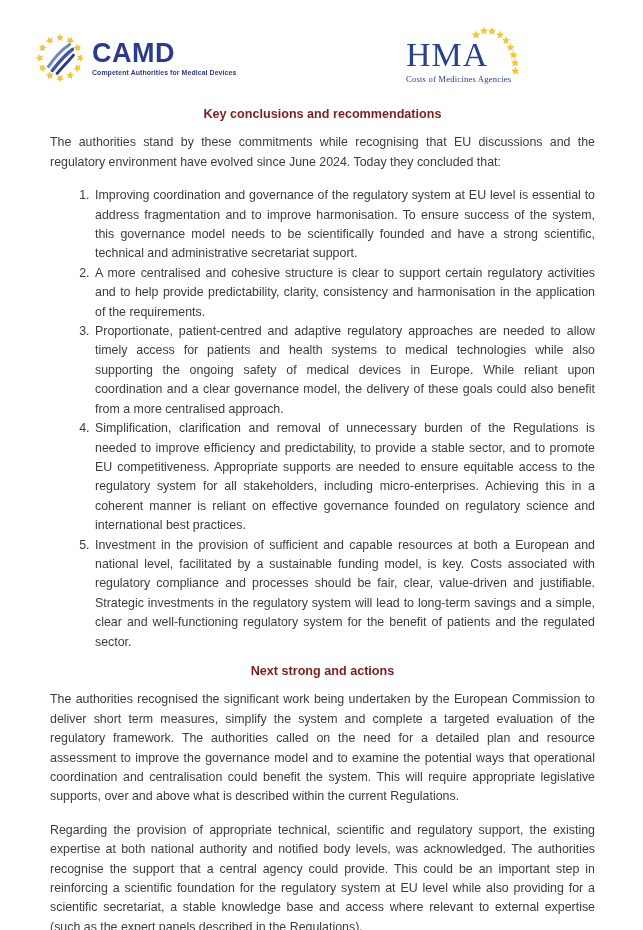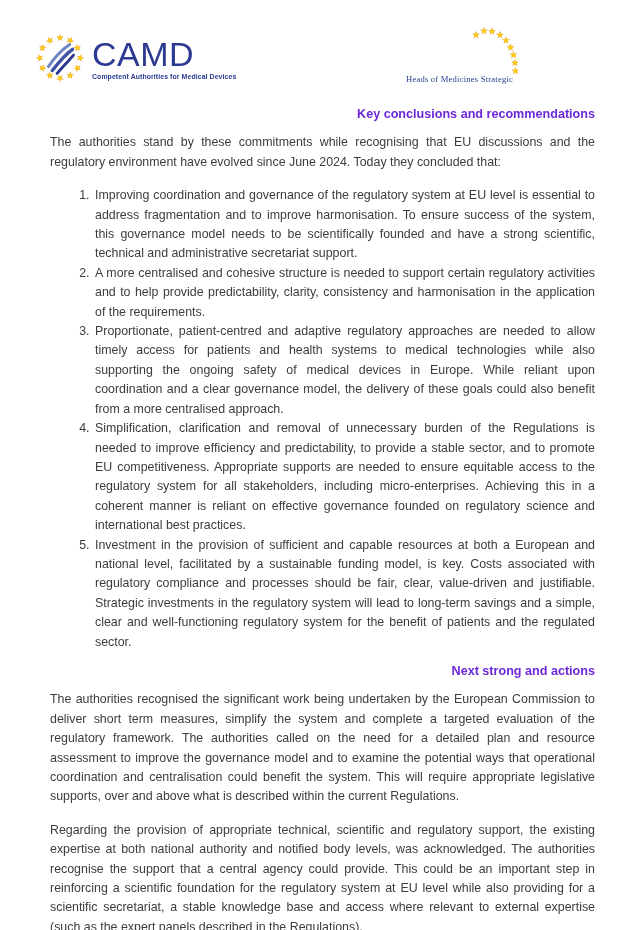--- a/index.html
+++ b/index.html
@@ -17,22 +17,22 @@
   
   .camd-logo {
     position: absolute;
     left: 34px; top: 31px;
     display: flex;
     align-items: center;
     gap: 6px;
   }
   .camd-text-block { display: flex; flex-direction: column; }
   .camd-wordmark {
-    font-size: 34px;
-    font-weight: 400;
+    font-size: 27px;
+    font-weight: 700;
     letter-spacing: 0.5px;
     color: #2b3990;
     line-height: 1;
   }
   .camd-tagline {
     font-size: 6.9px;
     font-weight: 700;
     color: #2b3990;
     letter-spacing: 0.1px;
     margin-top: 2px;
@@ -66,24 +66,24 @@
   
   .content {
     position: absolute;
     left: 50px; top: 105px;
     width: 545px;
     font-size: 12.4px;
     line-height: 19.4px;
   }
   .heading {
     font-weight: 700;
-    color: #6d28d9;
+    color: #7f1d1d;
     margin: 0 0 9px 0;
     font-size: 12.6px;
-    text-align: right;
+    text-align: center;
   }
   .para {
     margin: 0 0 14px 0;
     text-align: justify;
   }
   ol.num-list {
     margin: 8px 0 10px 0;
     padding-left: 43px;
   }
   ol.num-list li {
@@ -134,31 +134,32 @@
         <use href="#starShape" x="20" y="5" fill="#f7a600" stroke="none"></use>
         <use href="#starShape" x="28" y="5.5" fill="#f7a600" stroke="none"></use>
         <use href="#starShape" x="36" y="9" fill="#f7a600" stroke="none"></use>
         <use href="#starShape" x="42" y="14.5" fill="#f7a600" stroke="none"></use>
         <use href="#starShape" x="46.5" y="21.5" fill="#f7a600" stroke="none"></use>
         <use href="#starShape" x="49.5" y="29" fill="#f7a600" stroke="none"></use>
         <use href="#starShape" x="51" y="37" fill="#f7a600" stroke="none"></use>
         <use href="#starShape" x="51.5" y="45" fill="#f7a600" stroke="none"></use>
       </g>
     </svg>
-    <span class="hma-tagline">Heads of Medicines Strategic</span>
+    <span class="hma-wordmark">HMA</span>
+    <span class="hma-tagline">Costs of Medicines Agencies</span>
   </div>
 
   <div class="content">
     <p class="heading">Key conclusions and recommendations</p>
 
     <p class="para">The authorities stand by these commitments while recognising that EU discussions and the regulatory environment have evolved since June 2024. Today they concluded that:</p>
 
     <ol class="num-list">
       <li>Improving coordination and governance of the regulatory system at EU level is essential to address fragmentation and to improve harmonisation. To ensure success of the system, this governance model needs to be scientifically founded and have a strong scientific, technical and administrative secretariat support.</li>
-      <li>A more centralised and cohesive structure is needed to support certain regulatory activities and to help provide predictability, clarity, consistency and harmonisation in the application of the requirements.</li>
+      <li>A more centralised and cohesive structure is clear to support certain regulatory activities and to help provide predictability, clarity, consistency and harmonisation in the application of the requirements.</li>
       <li>Proportionate, patient-centred and adaptive regulatory approaches are needed to allow timely access for patients and health systems to medical technologies while also supporting the ongoing safety of medical devices in Europe. While reliant upon coordination and a clear governance model, the delivery of these goals could also benefit from a more centralised approach.</li>
       <li>Simplification, clarification and removal of unnecessary burden of the Regulations is needed to improve efficiency and predictability, to provide a stable sector, and to promote EU competitiveness. Appropriate supports are needed to ensure equitable access to the regulatory system for all stakeholders, including micro-enterprises. Achieving this in a coherent manner is reliant on effective governance founded on regulatory science and international best practices.</li>
       <li>Investment in the provision of sufficient and capable resources at both a European and national level, facilitated by a sustainable funding model, is key. Costs associated with regulatory compliance and processes should be fair, clear, value-driven and justifiable. Strategic investments in the regulatory system will lead to long-term savings and a simple, clear and well-functioning regulatory system for the benefit of patients and the regulated sector.</li>
     </ol>
 
     <p class="heading">Next strong and actions</p>
 
     <p class="para">The authorities recognised the significant work being undertaken by the European Commission to deliver short term measures, simplify the system and complete a targeted evaluation of the regulatory framework. The authorities called on the need for a detailed plan and resource assessment to improve the governance model and to examine the potential ways that operational coordination and centralisation could benefit the system. This will require appropriate legislative supports, over and above what is described within the current Regulations.</p>
 
     <p class="para">Regarding the provision of appropriate technical, scientific and regulatory support, the existing expertise at both national authority and notified body levels, was acknowledged. The authorities recognise the support that a central agency could provide. This could be an important step in reinforcing a scientific foundation for the regulatory system at EU level while also providing for a scientific secretariat, a stable knowledge base and access where relevant to external expertise (such as the expert panels described in the Regulations).</p>

